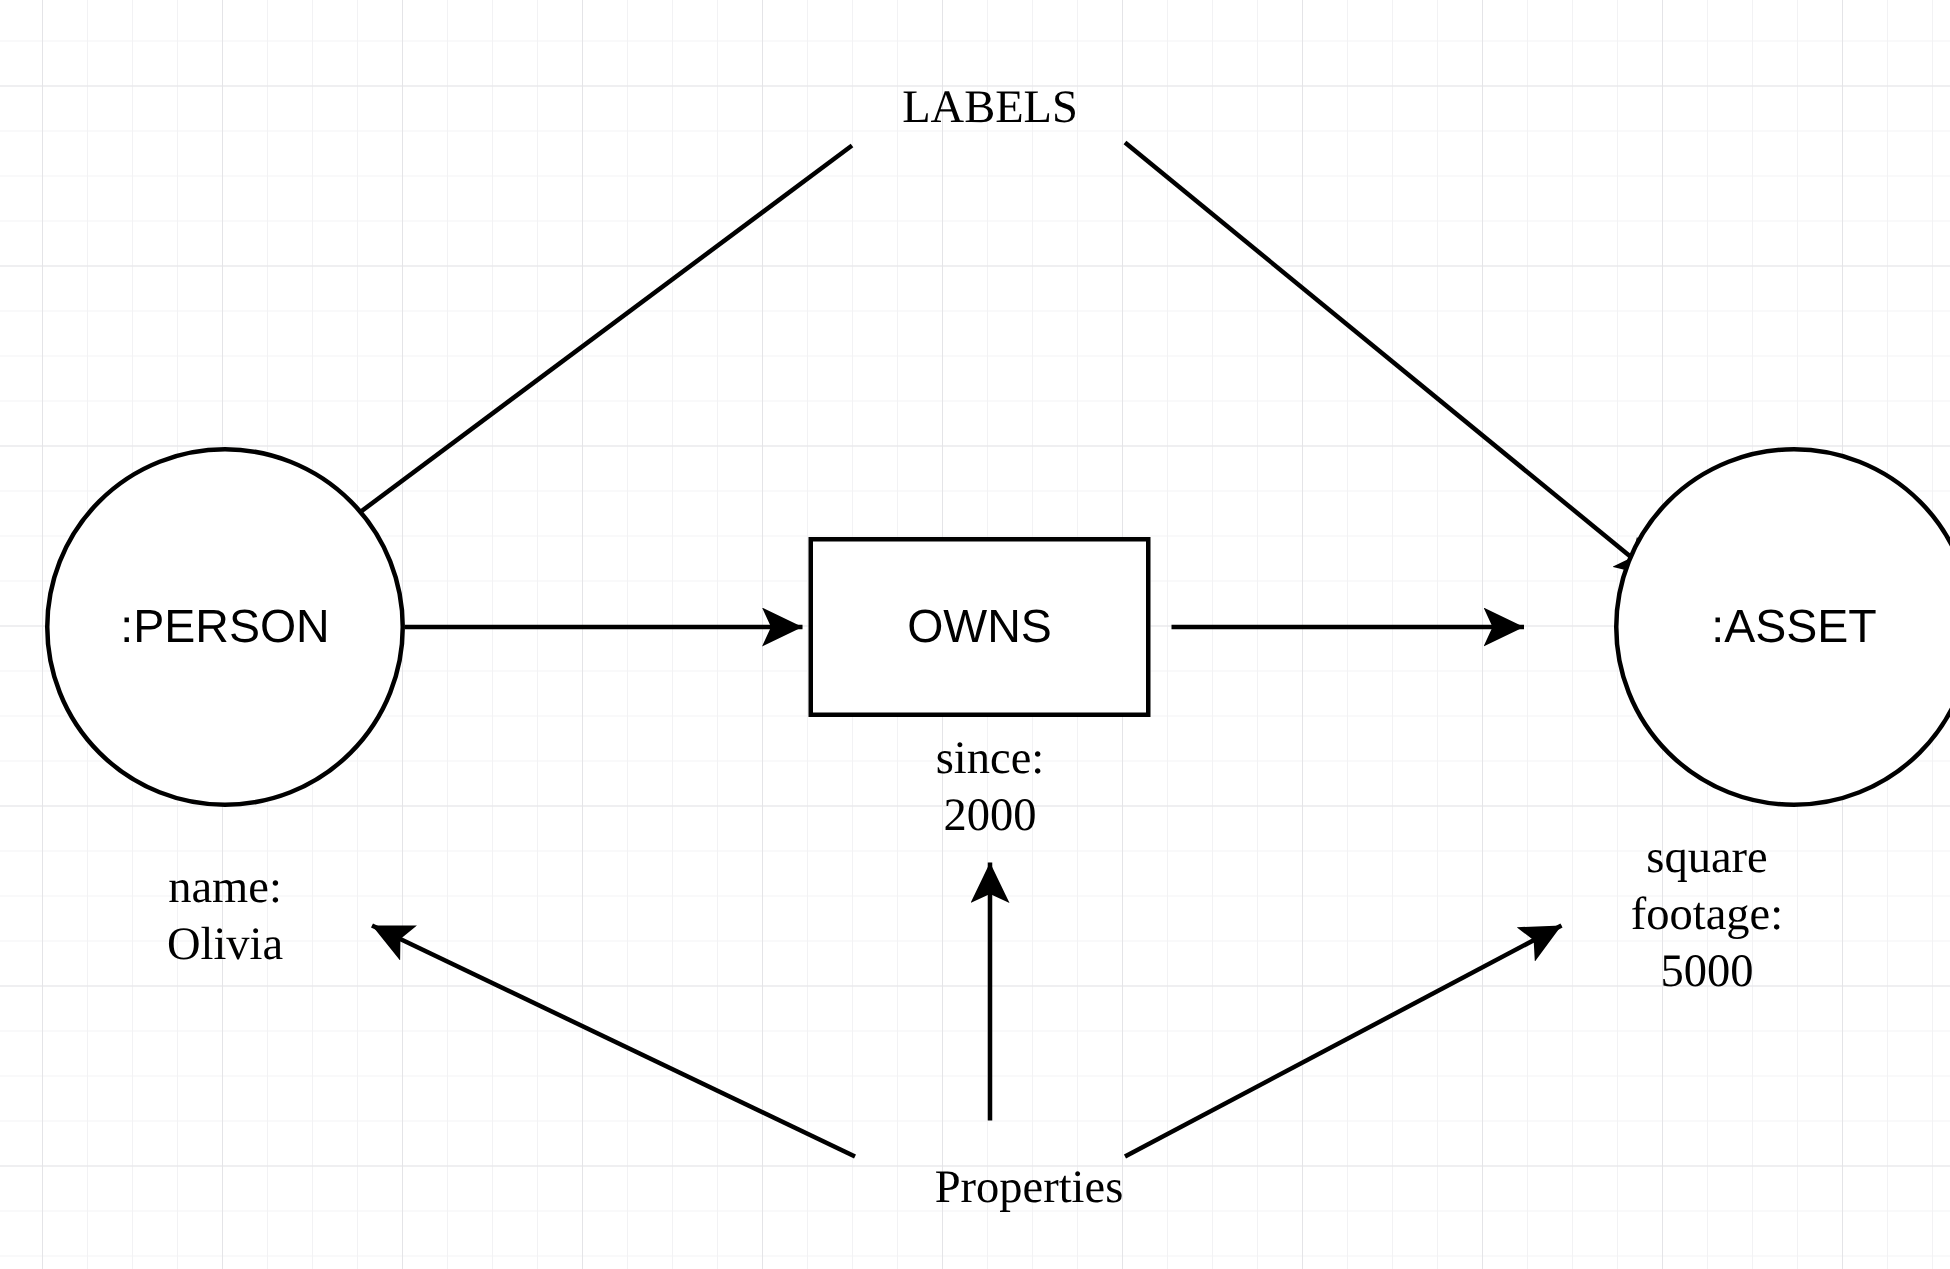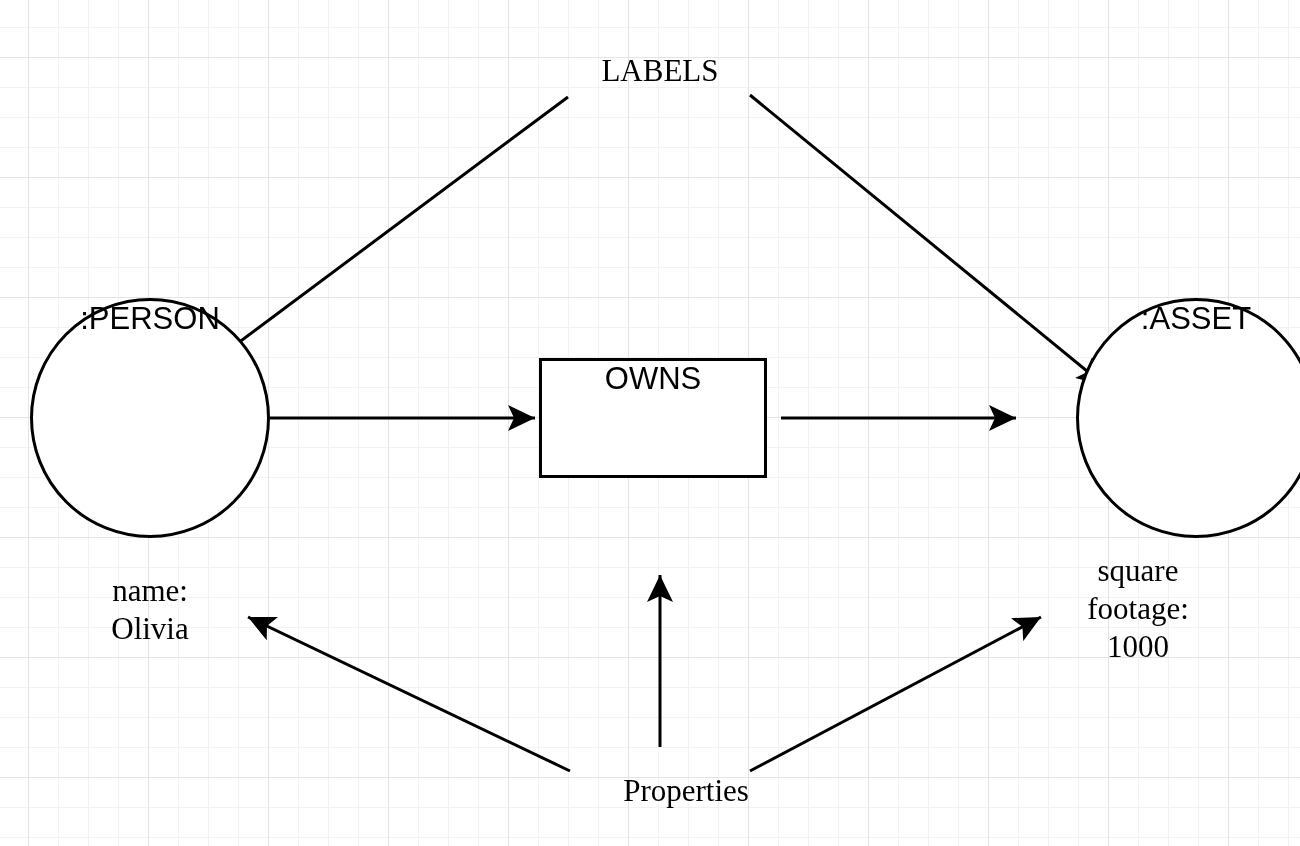--- a/index.html
+++ b/index.html
@@ -31,20 +31,21 @@
   .edges line {
     stroke: #000000;
     stroke-width: 3;
   }
   .node {
     position: absolute;
     box-sizing: border-box;
     background: #ffffff;
     border: 3px solid #000000;
     display: flex;
+    align-items: center;
     justify-content: center;
     font-size: 31px;
     color: #000000;
   }
   .node.circle { border-radius: 50%; }
   .diagram-text {
     position: absolute;
     width: 200px;
     text-align: center;
     font-size: 31px;
@@ -84,20 +85,22 @@
     <span>OWNS</span>
   </div>
 
   <div class="node circle" style="left:1076px; top:298px; width:240px; height:240px;">
     <span>:ASSET</span>
   </div>
 
   <div class="diagram-text" style="left:50px; top:572px;">name:
 Olivia</div>
 
+  <div class="diagram-text" style="left:560px; top:486px;">since:
+2000</div>
 
   <div class="diagram-text" style="left:1038px; top:552px;">square
 footage:
-1000</div>
+5000</div>
 
   <div class="diagram-text" style="left:586px; top:772px;">Properties</div>
 
 </div>
 
 </body></html>

